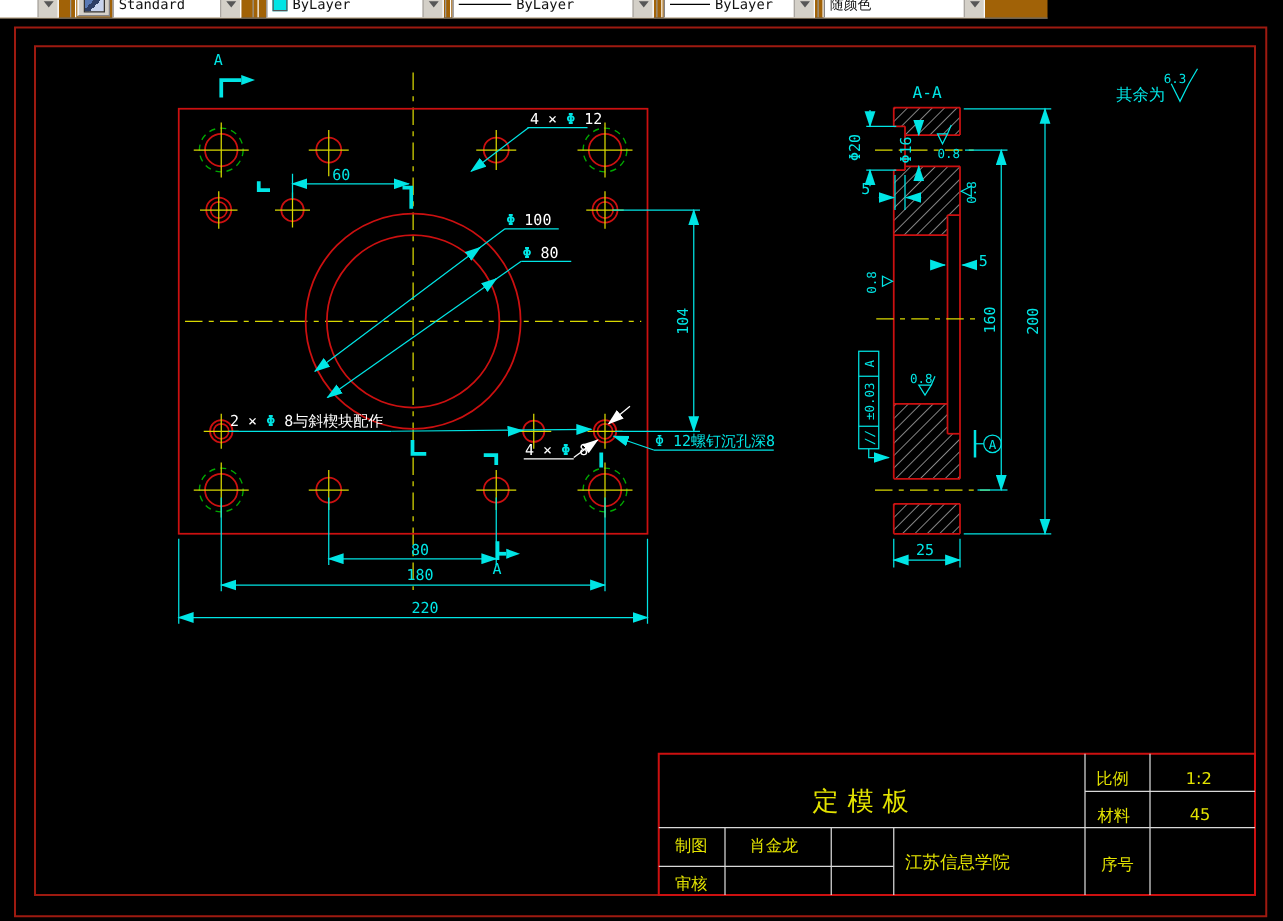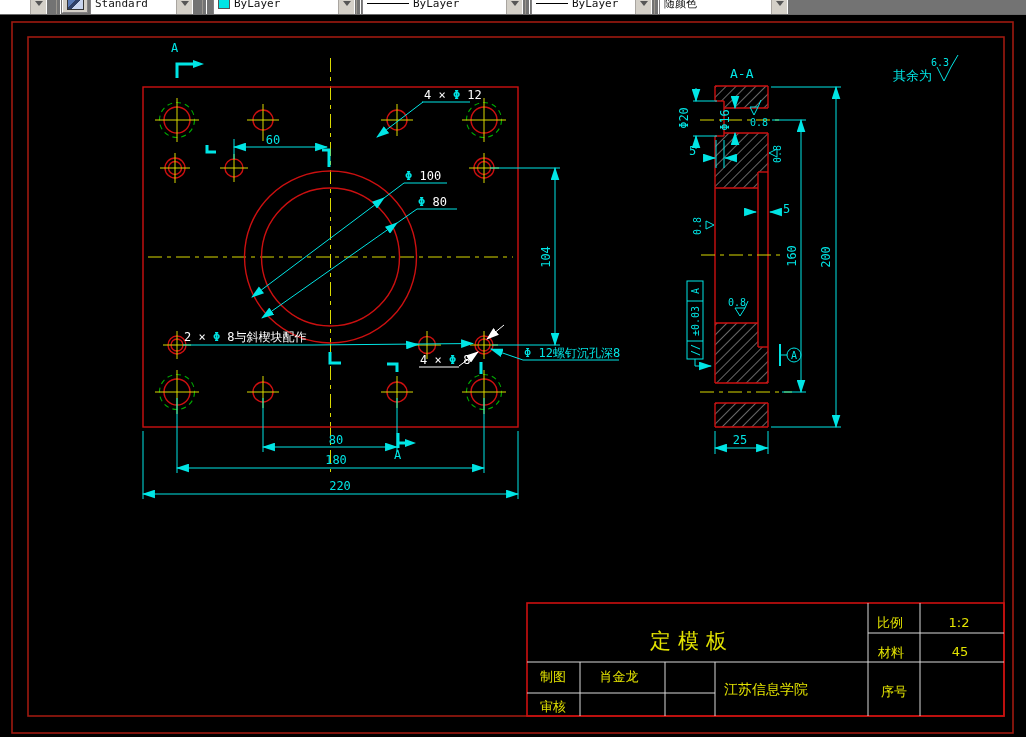--- a/index.html
+++ b/index.html
@@ -1,18 +1,18 @@
 <!DOCTYPE html>
 <html><head>
 <meta charset="utf-8">
 <style>
   html,body{margin:0;padding:0;background:#000;}
   body{width:1026px;height:737px;overflow:hidden;font-family:"DejaVu Sans",sans-serif;}
   
-  .toolbar{position:relative;width:1026px;height:14px;background:#737373;overflow:hidden;border-bottom:1px solid #6a6a6a;}
+  .toolbar{position:relative;width:838px;height:14px;background:#a16207;overflow:hidden;border-bottom:1px solid #6a6a6a;}
   .combo{position:absolute;top:-8px;height:21px;background:#fff;border:1px solid;border-color:#848284 #fdfdfd #fdfdfd #848284;display:flex;align-items:flex-end;}
   .combo-field{flex:1;height:100%;display:flex;align-items:center;padding-left:4px;gap:4px;overflow:hidden;}
   .combo-text{font-size:11px;color:#111;font-family:"DejaVu Sans Mono","DejaVu Sans",monospace;white-space:nowrap;}
   .combo-arrow{width:15px;height:100%;background:#d4d0c8;border-left:1px solid #a9a5a0;display:flex;align-items:center;justify-content:center;}
   .arr{width:0;height:0;border-left:4px solid transparent;border-right:4px solid transparent;border-top:5px solid #565656;}
   .swatch{width:10px;height:9px;background:#00e5e5;border:1px solid #555;display:inline-block;}
   .linesample{width:42px;height:0;border-top:1px solid #000;display:inline-block;}
   .tsep{position:absolute;top:-6px;width:3px;height:20px;border-left:1px solid #9a968f;border-right:1px solid #fff;}
   .tool-btn{position:absolute;top:-8px;height:21px;width:26px;background:#d4d0c8;border:1px solid;border-color:#fdfdfd #848284 #848284 #fdfdfd;padding:0;display:flex;align-items:center;justify-content:center;}
   .tool-icon{width:15px;height:13px;background:linear-gradient(135deg,#5a7ab5 0 40%,#2e3f66 40% 60%,#c8d4ee 60% 100%);border:1px solid #333;display:block;}

